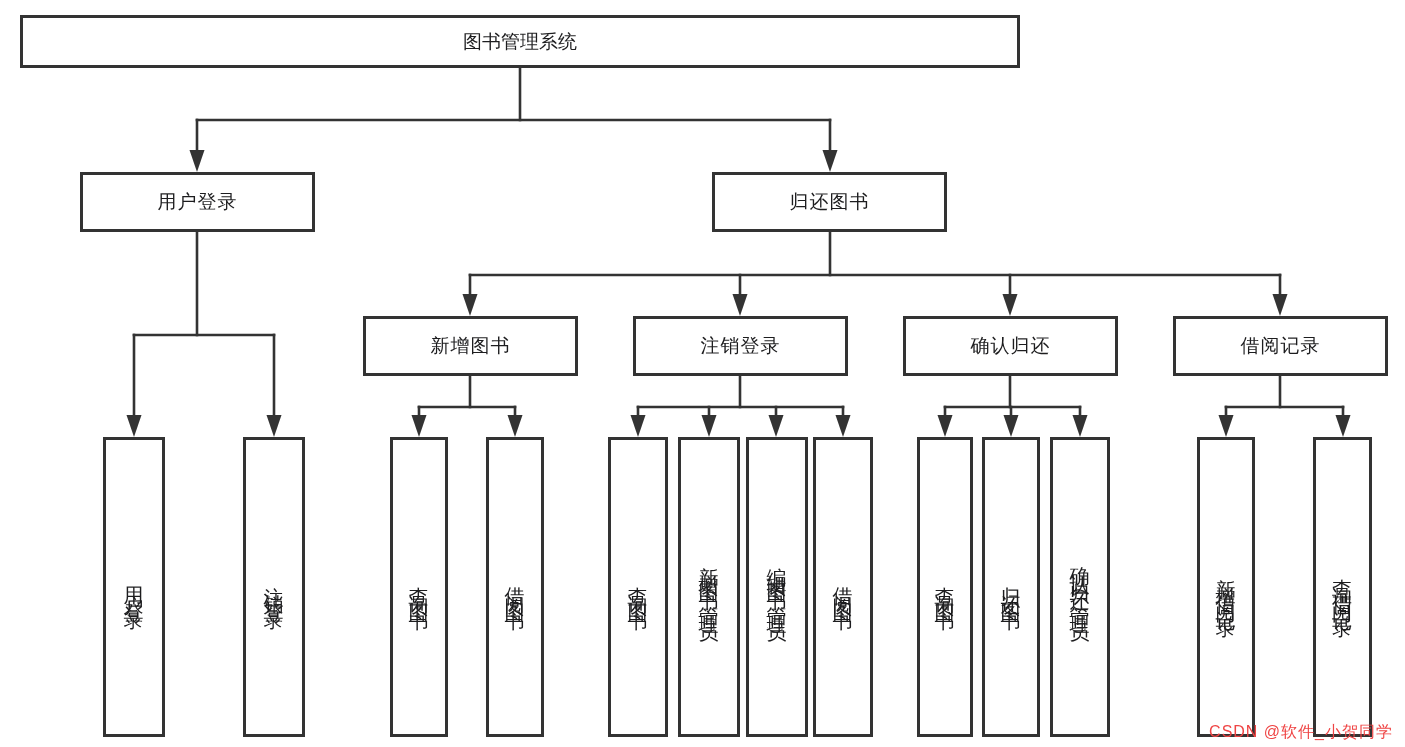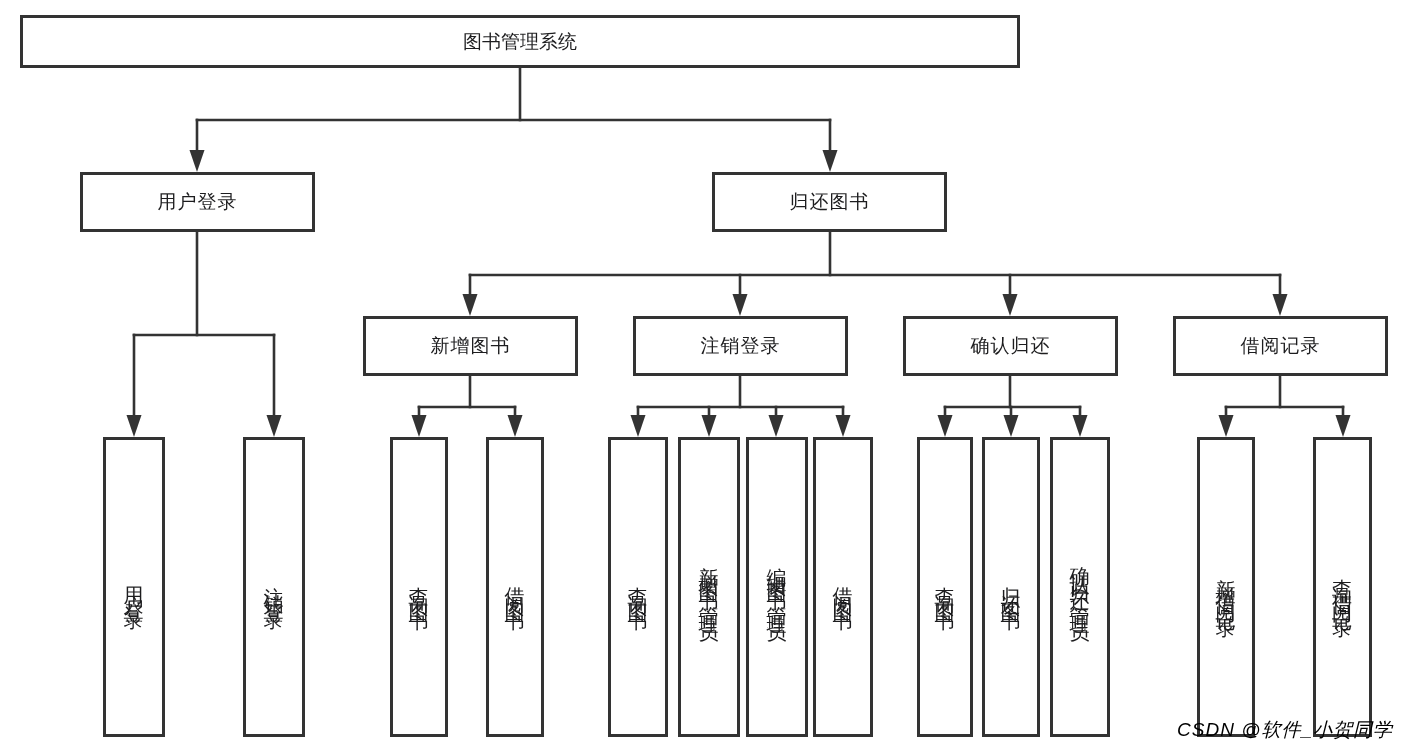--- a/index.html
+++ b/index.html
@@ -51,25 +51,24 @@
     font-size: 20px;
     letter-spacing: 8px;
     line-height: 1;
     white-space: nowrap;
     color: #1d1d1f;
   }
   .watermark {
     position: absolute;
     right: 12px;
     bottom: 4px;
-    font-size: 19px;
-    color: #000000;
+    font-size: 16px;
+    color: #ef4444;
     letter-spacing: 1px;
     white-space: nowrap;
-    font-style: italic;
   }
 </style>
 </head>
 <body>
 
 <div class="canvas">
 
   <svg class="connectors" width="1405" height="747" viewBox="0 0 1405 747">
 
     <g stroke="#333333" stroke-width="2.6" fill="none" stroke-linecap="square">

